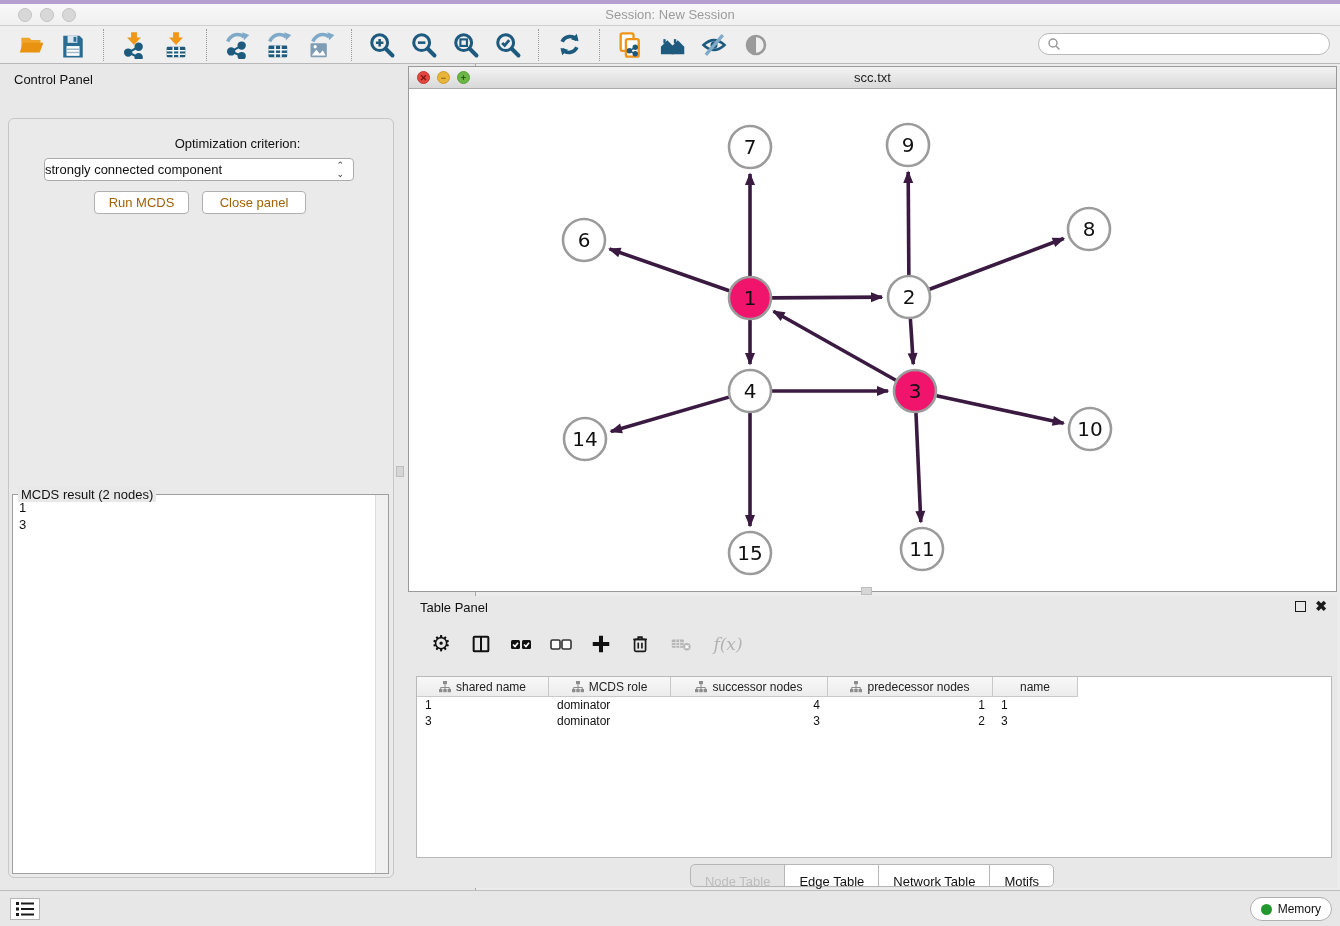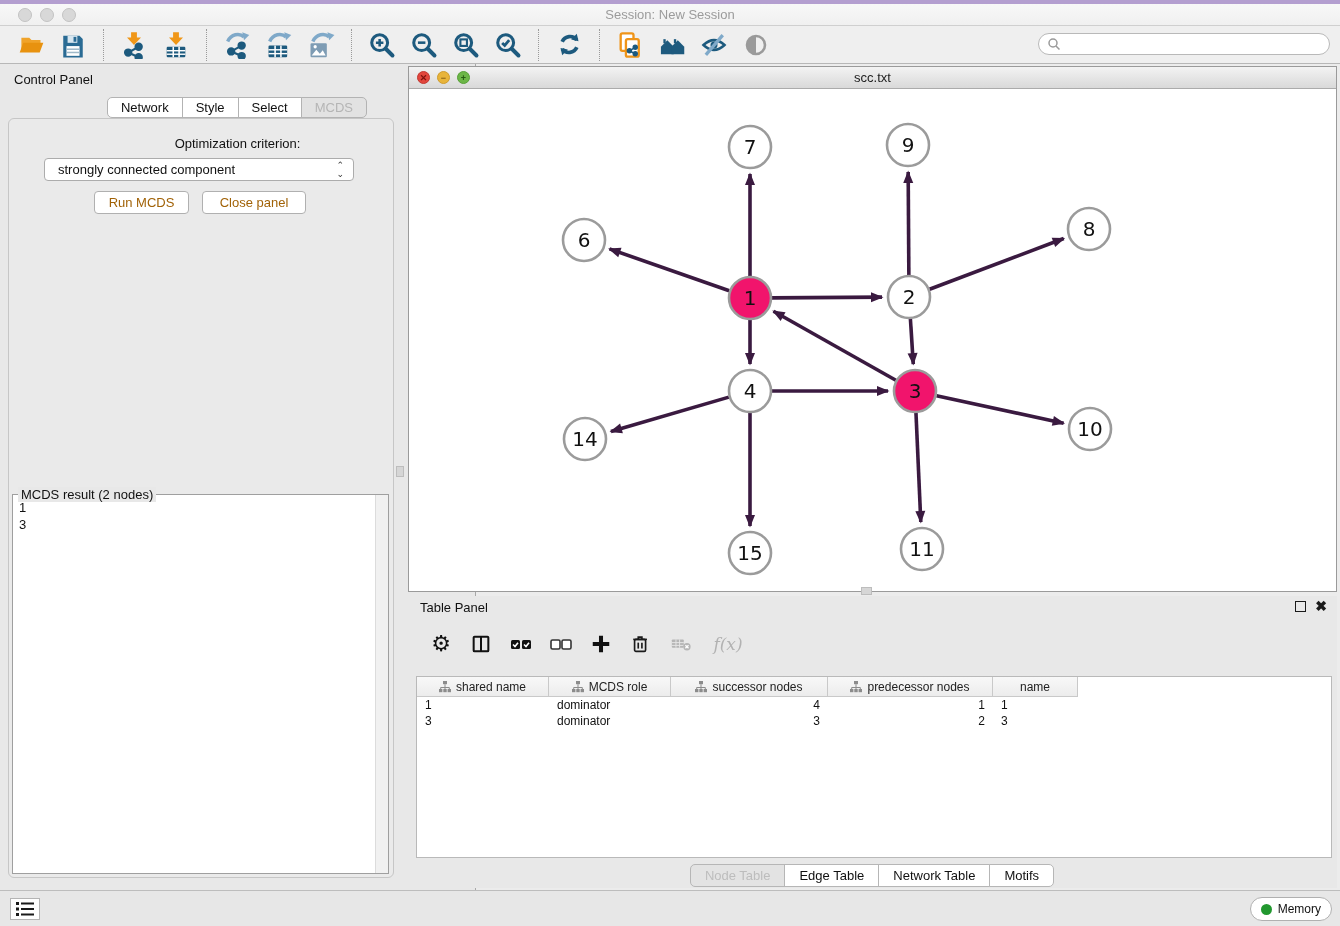--- a/index.html
+++ b/index.html
@@ -36,21 +36,21 @@
   .cp-tabs { position:absolute; left:0; top:33px; width:100%; display:flex; justify-content:center; }
   .cp-tab { height:21px; padding:2px 13px; font-size:13px; background:#fff;
             border:1px solid #b3b3b3; margin-left:-1px; color:#111; }
   .cp-tab:first-child { border-radius:5px 0 0 5px; }
   .cp-tab.selected { background:#e2e2e2; color:#b5b5b5; border-radius:0 5px 5px 0; }
   .cp-box { position:absolute; left:8px; top:54px; width:386px; height:760px;
             background:#eaeaea; border:1px solid #c6c6c6; border-radius:6px; }
   .opt-label { position:absolute; left:0; width:100%; top:72px; text-align:center; font-size:13px; color:#111; }
   .opt-select { position:absolute; left:44px; top:94px; width:310px; height:23px; background:#fff;
                 border:1px solid #acacac; border-radius:4px; font-size:13px;
-                display:flex; align-items:center; padding-left:13px; color:#111; }
+                display:flex; align-items:center; color:#111; }
   .opt-caret { position:absolute; right:9px; top:2px; font-size:9px; color:#333; line-height:9px; text-align:center; }
   .cp-btn { position:absolute; top:127px; height:23px; background:#fff; border:1px solid #b0b0b0;
             border-radius:4px; font-size:13px; color:#a16207; display:flex; align-items:center; justify-content:center; }
   .result-box { position:absolute; left:12px; top:430px; width:377px; height:380px;
                 border:1px solid #9f9f9f; background:#fff; }
   .result-label { position:absolute; left:18px; top:423px; font-size:13px; background:#e8e8e8; padding:0 3px; color:#111; }
   .result-text { position:absolute; left:6px; top:4px; font-size:13px; line-height:17px; white-space:pre; color:#111; }
   .result-scroll { position:absolute; right:0; top:0; width:13px; height:100%;
                    background:#f1f1f1; border-left:1px solid #dcdcdc; }
 
@@ -76,21 +76,21 @@
   .ttable { position:absolute; left:8px; top:80px; width:916px; height:182px; background:#fff;
             border:1px solid #b9b9b9; overflow:hidden; }
   .thead { display:flex; height:20px; }
   .thcell { background:linear-gradient(#f8f8f8,#ececec); border-right:1px solid #c9c9c9; border-bottom:1px solid #c9c9c9;
             font-size:12px; color:#222; display:flex; align-items:center; justify-content:center; gap:5px; }
   .trow { display:flex; height:16px; }
   .tcell { font-size:12px; color:#111; padding:1px 8px 0 8px; white-space:nowrap; overflow:hidden; }
   .c0 { width:132px; } .c1 { width:122px; } .c2 { width:157px; text-align:right; }
   .c3 { width:165px; text-align:right; } .c4 { width:85px; }
   .tp-tabs { position:absolute; left:0; top:268px; width:100%; display:flex; justify-content:center; }
-  .tp-tab { height:23px; padding:3px 14px; font-size:13px; background:#fff; border:1px solid #b6b6b6;
+  .tp-tab { height:23px; padding:9px 14px; font-size:13px; background:#fff; border:1px solid #b6b6b6;
             margin-left:-1px; color:#111; }
   .tp-tab:first-child { border-radius:5px 0 0 5px; }
   .tp-tab:last-child { border-radius:0 5px 5px 0;text-align:right; }
   .tp-tab.selected { background:#e3e3e3; color:#bdbdbd; }
 
   
   .statusbar { position:absolute; left:0; top:890px; width:1340px; height:36px;
                background:#e7e7e7; border-top:1px solid #bdbdbd; }
   .list-btn { position:absolute; left:10px; top:7px; width:30px; height:22px; background:#fff;
               border:1px solid #b4b4b4; display:flex; align-items:center; justify-content:center; }
@@ -280,26 +280,20 @@
       <line x1="9" y1="9" x2="12.5" y2="12.5" stroke="#9a9a9a" stroke-width="1.5"></line>
     </svg>
   <input type="text" placeholder="" style="">
 </div>
 
 <div class="control-panel">
   <div class="cp-title">Control Panel</div>
   <div class="cp-header-icons">
     <span class="float-icon"></span>
     <span class="close-icon">✖</span>
-  </div>
-  <div class="cp-tabs">
-    <span class="cp-tab">Network</span>
-    <span class="cp-tab">Style</span>
-    <span class="cp-tab">Select</span>
-    <span class="cp-tab selected">MCDS</span>
   </div>
   <div class="cp-box"></div>
   <div class="opt-label">Optimization criterion:</div>
   <div class="opt-select">
     <span>strongly connected component</span>
     <span class="opt-caret">⌃<br>⌄</span>
   </div>
   <button class="cp-btn" style="left:94px; width:95px;">Run MCDS</button>
   <button class="cp-btn" style="left:202px; width:104px;">Close panel</button>
   <div class="result-box">

